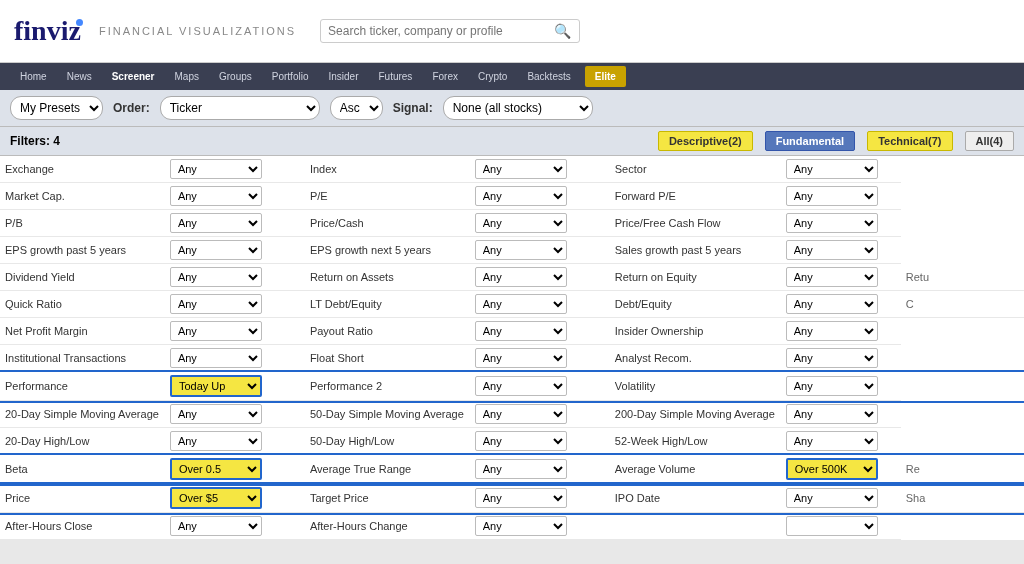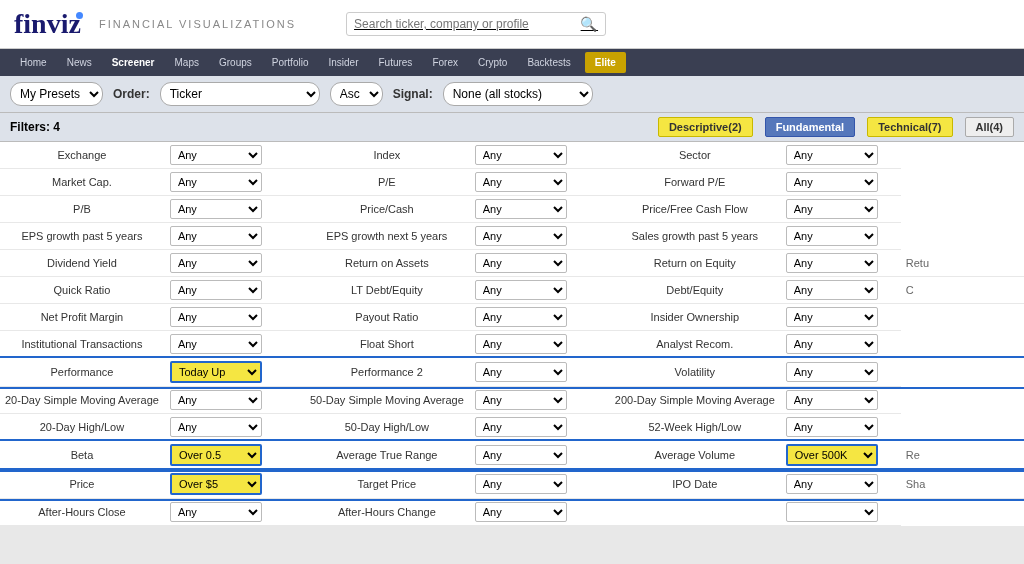--- a/index.html
+++ b/index.html
@@ -1,21 +1,21 @@
 <!DOCTYPE html>
 <html><head>
   <meta charset="utf-8">
   <style>
     * { box-sizing: border-box; margin: 0; padding: 0; }
     body { font-family: Arial, sans-serif; font-size: 12px; background: #e8e8e8; }
 
     
     .top-header {
       background: #ffffff;
-      padding: 8px 14px;
+      padding: 15px 14px;
       display: flex;
       align-items: center;
       gap: 18px;
       border-bottom: 1px solid #ccc;
     }
     .logo {
       font-size: 28px;
       font-weight: bold;
       color: #1a1a6e;
       font-family: Georgia, serif;
@@ -135,21 +135,21 @@
       border-collapse: collapse;
     }
     .filters-table td {
       padding: 3px 5px;
       font-size: 11px;
       vertical-align: middle;
       border-bottom: 1px solid #e8e8e8;
       white-space: nowrap;
     }
     .filters-table td.label-cell {
-      text-align: center;
+      text-align: left;
       color: #333;
       font-size: 11px;
       width: 130px;
       padding-right: 6px;
     }
     .filters-table td.select-cell {
       width: 120px;
     }
     .filters-table select {
       width: 92px;
@@ -167,21 +167,21 @@
     .spacer-col { width: 20px; }
   </style>
 </head>
 <body>
 
 <div class="top-header">
   <div class="logo">
     finv<span style="color:#1a1a6e;">i</span>z<span class="dot"></span>
   </div>
   <div class="tagline">FINANCIAL VISUALIZATIONS</div>
-  <div class="search-box" style="margin-left:32px;text-decoration:underline;">
+  <div class="search-box" style="margin-left:6px;">
     <input type="text" placeholder="Search ticker, company or profile" style="">
     <span class="search-icon-btn">🔍</span>
   </div>
 </div>
 
 <nav class="main-nav">
   <a href="#">Home</a>
   <a href="#">News</a>
   <a href="#" class="active">Screener</a>
   <a href="#">Maps</a>

